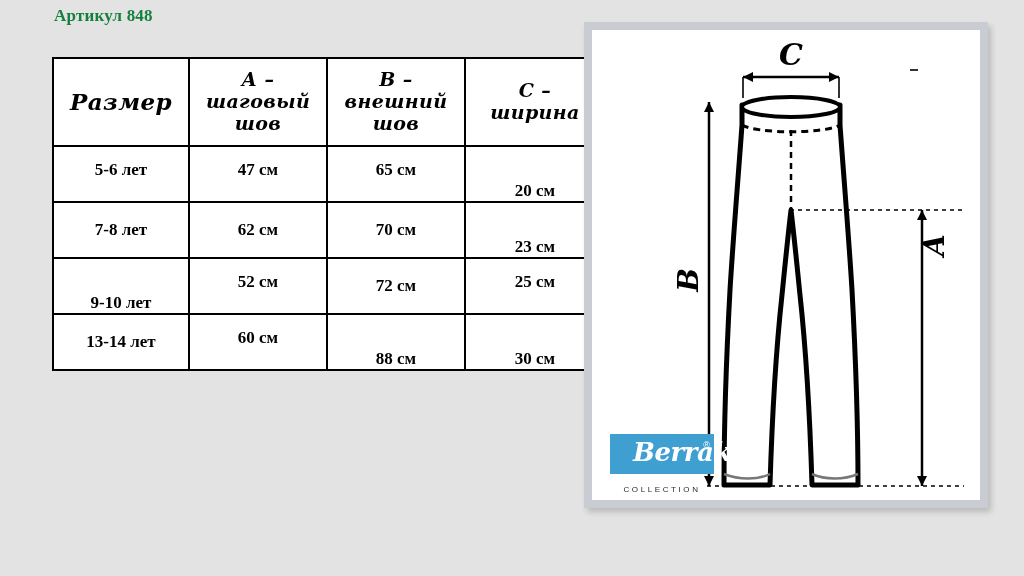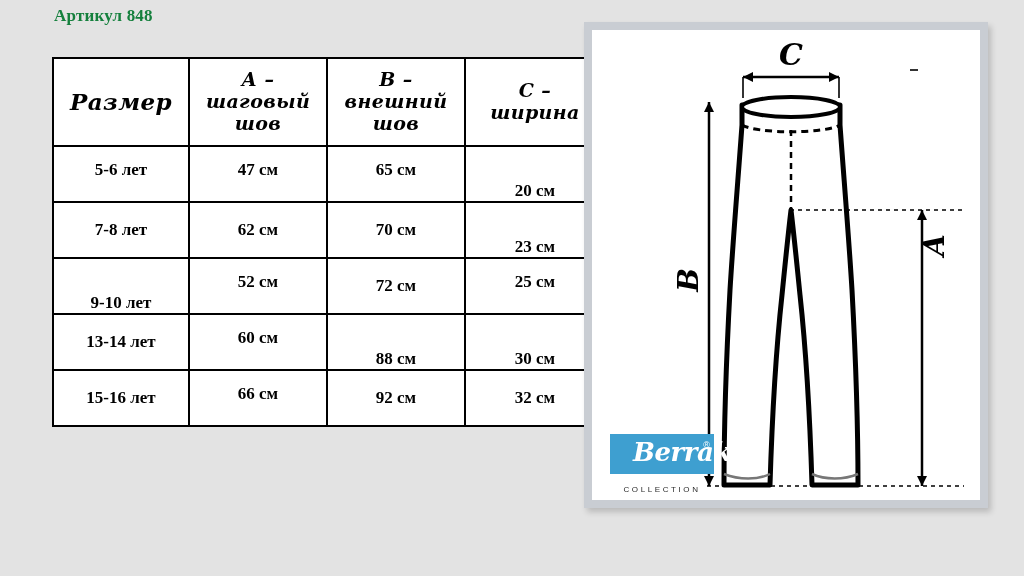--- a/index.html
+++ b/index.html
@@ -199,26 +199,20 @@
         <td><span class="j-down">9-10 лет</span></td>
         <td><span class="j-up">52 см</span></td>
         <td><span>72 см</span></td>
         <td><span class="j-up">25 см</span></td>
       </tr>
       <tr>
         <td><span>13-14 лет</span></td>
         <td><span class="j-up">60 см</span></td>
         <td><span class="j-down">88 см</span></td>
         <td><span class="j-down">30 см</span></td>
-      </tr>
-      <tr>
-        <td><span>15-16 лет</span></td>
-        <td><span class="j-up">66 см</span></td>
-        <td><span>92 см</span></td>
-        <td><span>32 см</span></td>
       </tr>
     </tbody>
   </table>
 
   <div id="diagram-card">
     <div id="diagram-inner">
 
       <svg id="diagram-svg" width="388" height="470" viewBox="0 0 388 470">
 
         <g>

